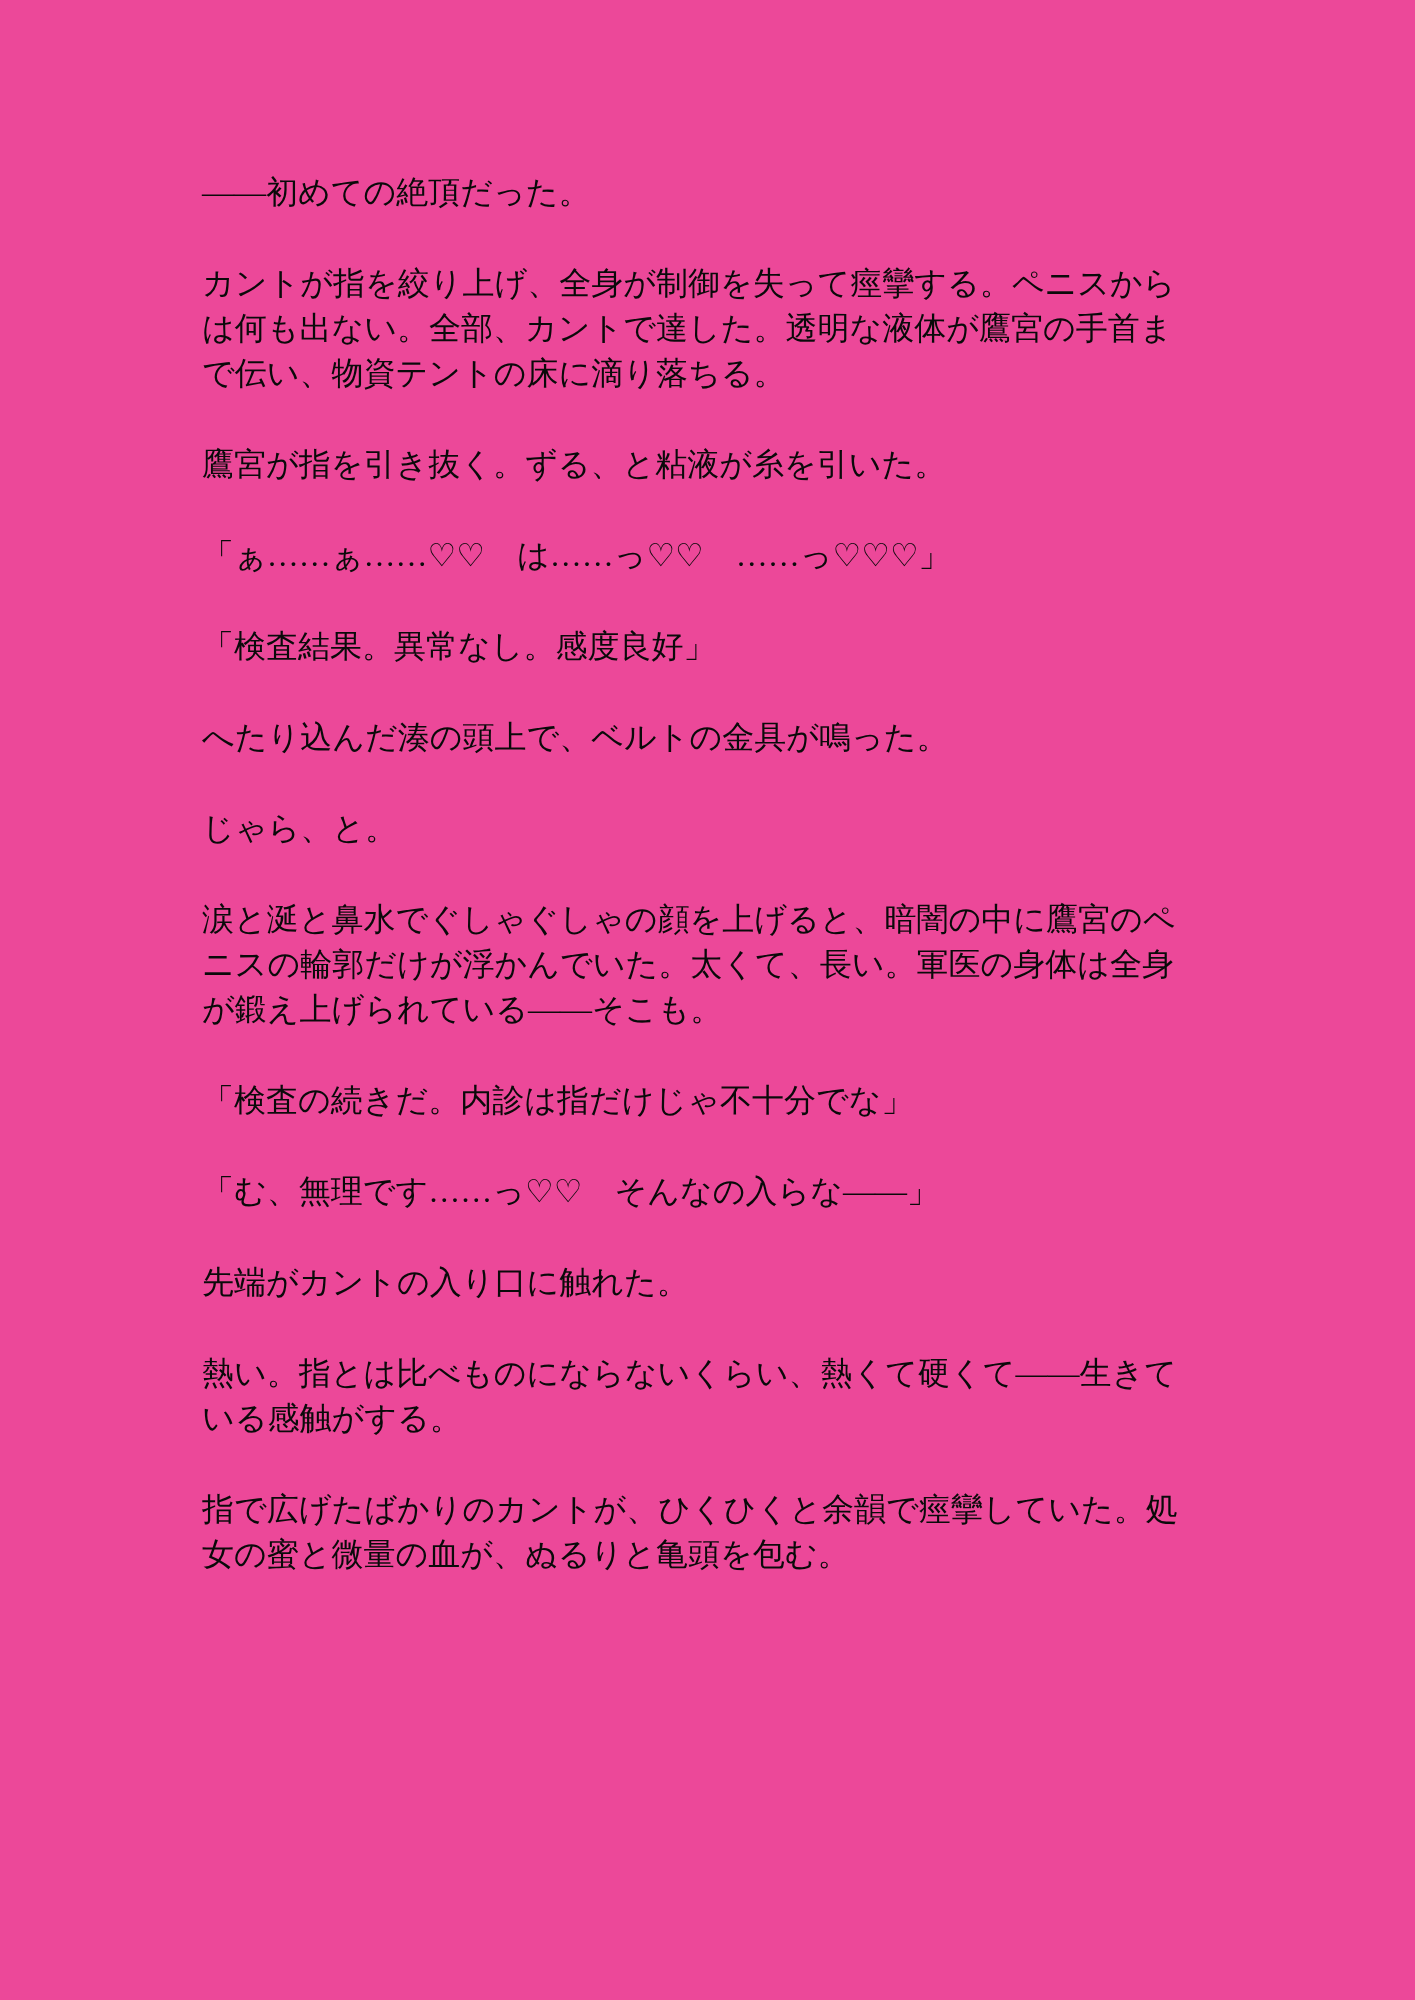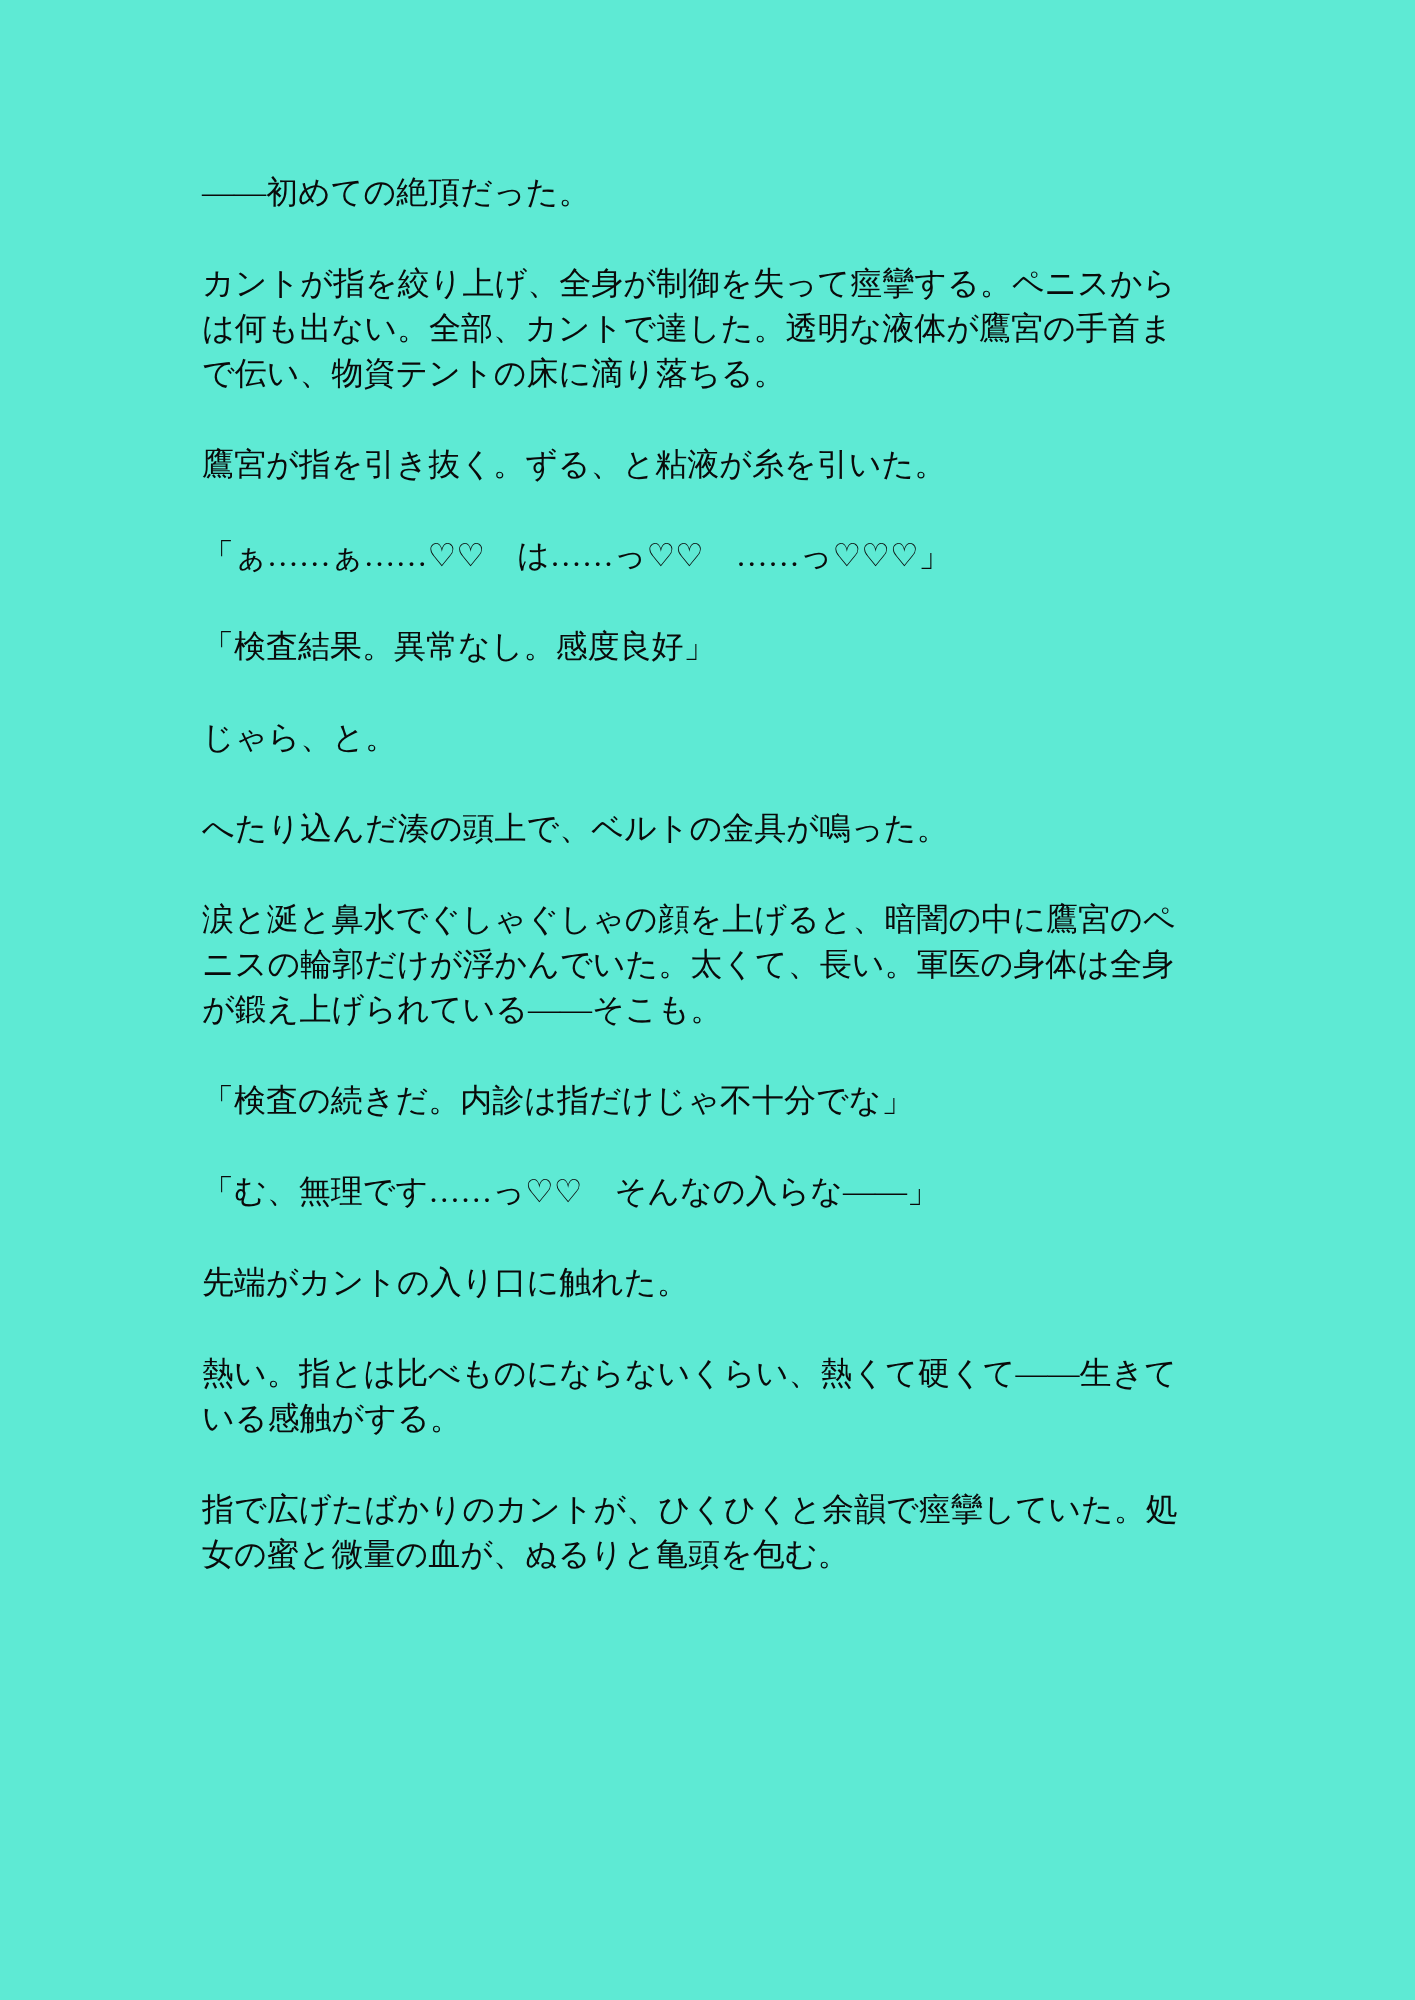--- a/index.html
+++ b/index.html
@@ -10,21 +10,21 @@
     body {
       width: 1415px;
       height: 2000px;
       overflow: hidden;
     }
     .page {
       box-sizing: border-box;
       width: 1415px;
       height: 2000px;
       padding: 170px 190px 3px 202px;
-      background: #5eead4;
+      background: #ec4899;
     }
     .para {
       margin: 0 0 46px 0;
       font-family: "Liberation Serif", "DejaVu Serif", serif;
       font-size: 32px;
       line-height: 45px;
       color: #0a0a0a;
       white-space: pre;
       letter-spacing: 0;
     }
@@ -33,22 +33,22 @@
 <body>
 
 <div class="page">
   <p class="para">——初めての絶頂だった。</p>
   <p class="para">カントが指を絞り上げ、全身が制御を失って痙攣する。ペニスから
 は何も出ない。全部、カントで達した。透明な液体が鷹宮の手首ま
 で伝い、物資テントの床に滴り落ちる。</p>
   <p class="para">鷹宮が指を引き抜く。ずる、と粘液が糸を引いた。</p>
   <p class="para">「ぁ……ぁ……♡♡　は……っ♡♡　……っ♡♡♡」</p>
   <p class="para">「検査結果。異常なし。感度良好」</p>
+  <p class="para">へたり込んだ湊の頭上で、ベルトの金具が鳴った。</p>
   <p class="para">じゃら、と。</p>
-  <p class="para">へたり込んだ湊の頭上で、ベルトの金具が鳴った。</p>
   <p class="para">涙と涎と鼻水でぐしゃぐしゃの顔を上げると、暗闇の中に鷹宮のペ
 ニスの輪郭だけが浮かんでいた。太くて、長い。軍医の身体は全身
 が鍛え上げられている——そこも。</p>
   <p class="para">「検査の続きだ。内診は指だけじゃ不十分でな」</p>
   <p class="para">「む、無理です……っ♡♡　そんなの入らな——」</p>
   <p class="para">先端がカントの入り口に触れた。</p>
   <p class="para">熱い。指とは比べものにならないくらい、熱くて硬くて——生きて
 いる感触がする。</p>
   <p class="para">指で広げたばかりのカントが、ひくひくと余韻で痙攣していた。処
 女の蜜と微量の血が、ぬるりと亀頭を包む。</p>

